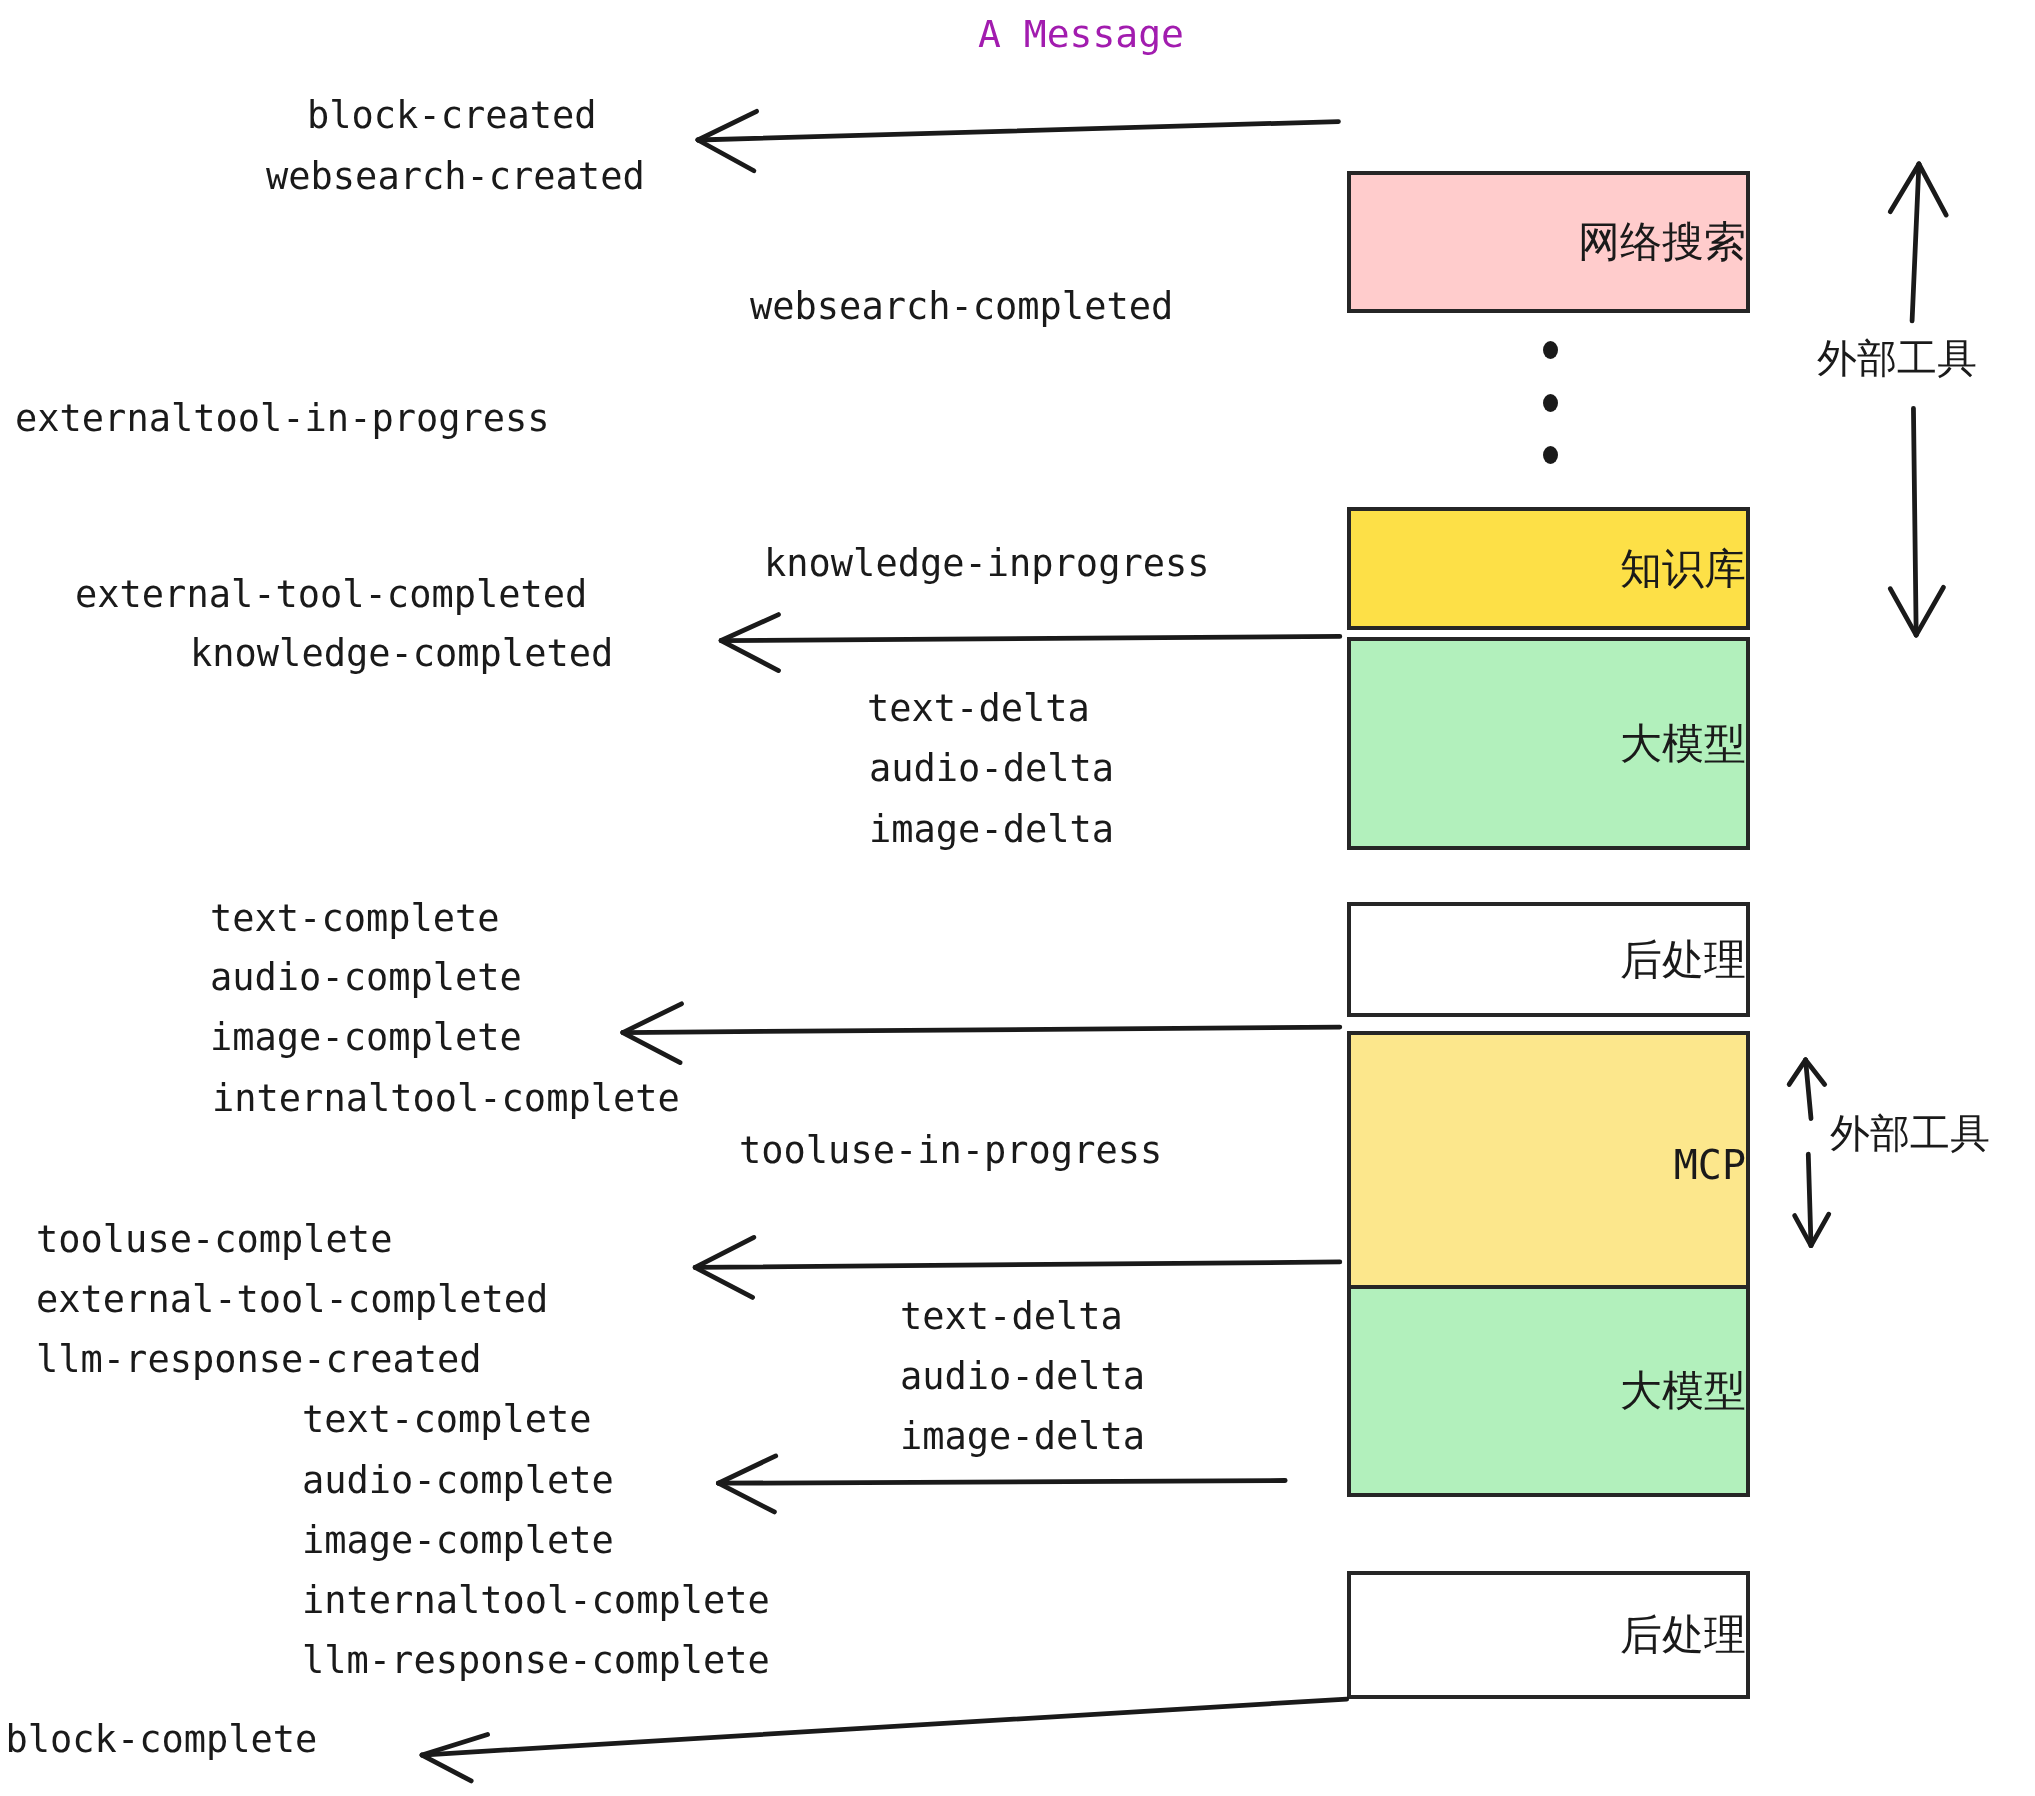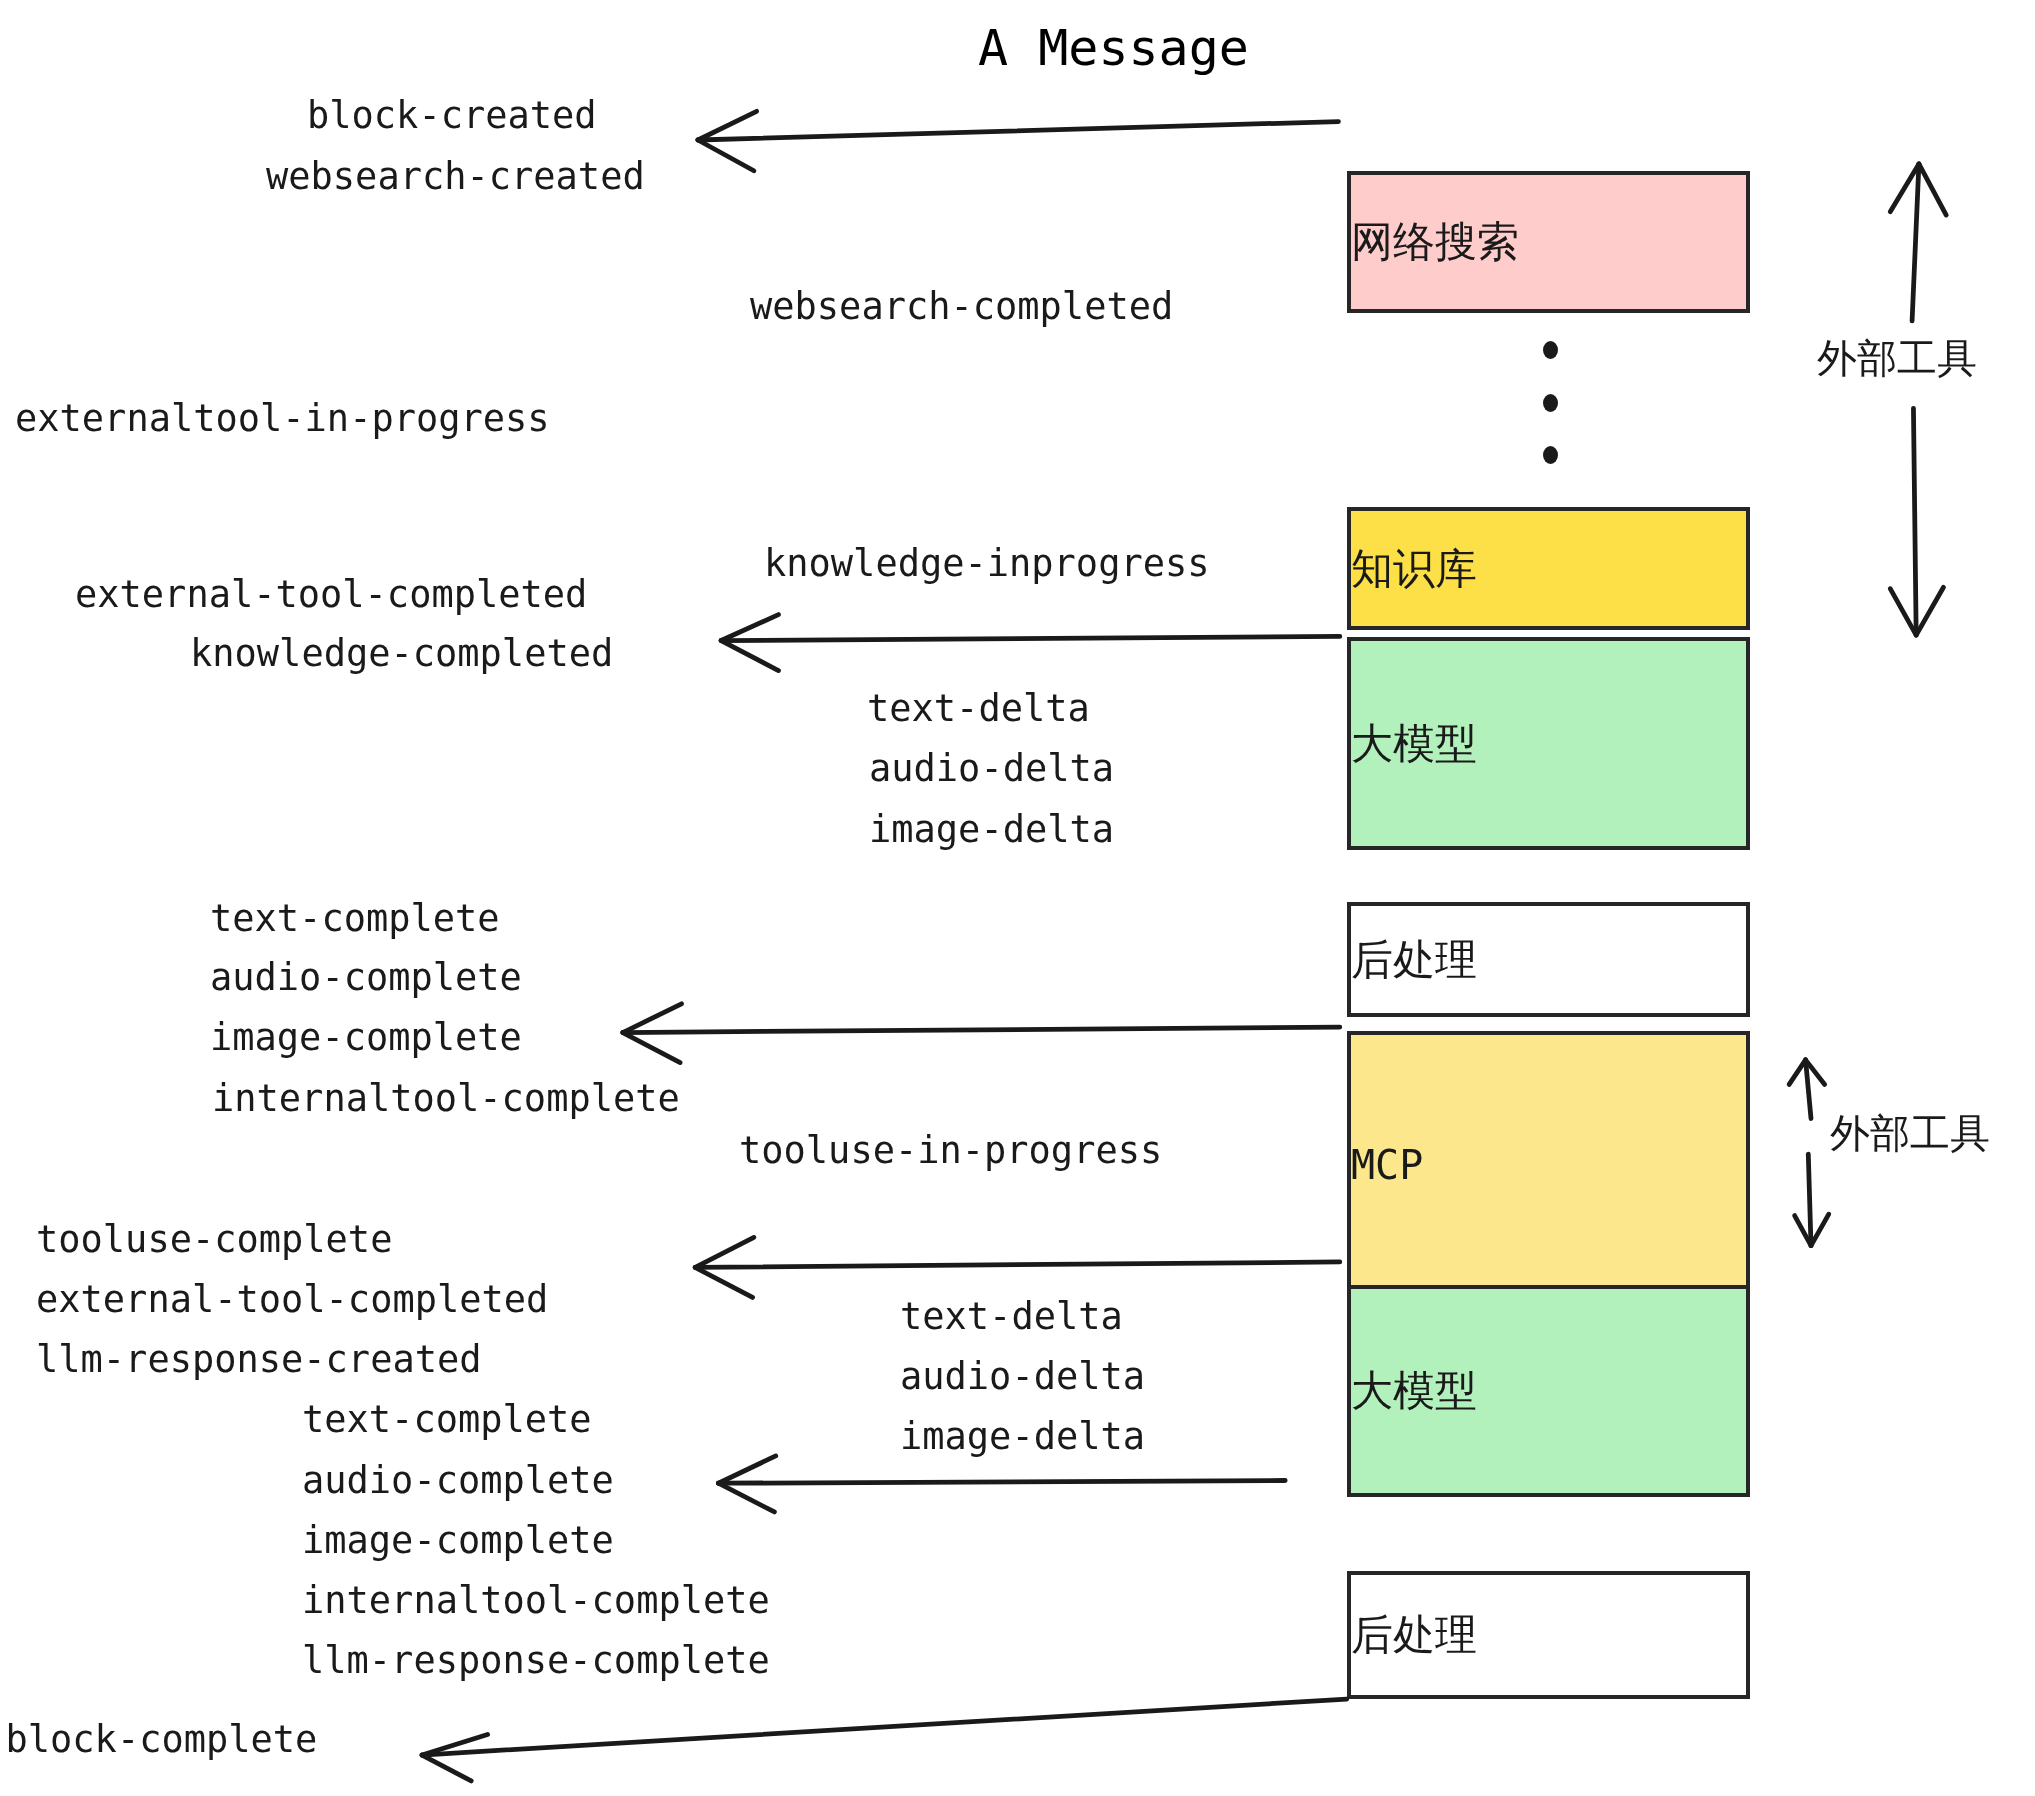--- a/index.html
+++ b/index.html
@@ -20,33 +20,32 @@
     white-space: nowrap;
     color: #1a1a1a;
     font-family: "DejaVu Sans Mono", "Liberation Mono", monospace;
     font-size: 37px;
     line-height: 1;
     letter-spacing: 0px;
   }
   .title {
     position: absolute;
     white-space: nowrap;
-    color: #000000;
-    font-family: "DejaVu Sans Mono", "Liberation Mono", monospace;
-    font-size: 50px;
-    line-height: 1;
-    margin-top: 8px;
+    color: #a21caf;
+    font-family: "DejaVu Sans Mono", "Liberation Mono", monospace;
+    font-size: 38px;
+    line-height: 1;
   }
   .box {
     position: absolute;
     box-sizing: border-box;
     border: 4.1px solid #262626;
     display: flex;
     align-items: center;
-    justify-content: flex-start;
+    justify-content: flex-end;
     color: #1a1a1a;
     font-family: "DejaVu Sans", "Liberation Sans", sans-serif;
     font-size: 42px;
     line-height: 1;
   }
   .box.mcp-box {
     font-family: "DejaVu Sans Mono", "Liberation Mono", monospace;
     font-size: 40px;
   }
   .side-lbl {

